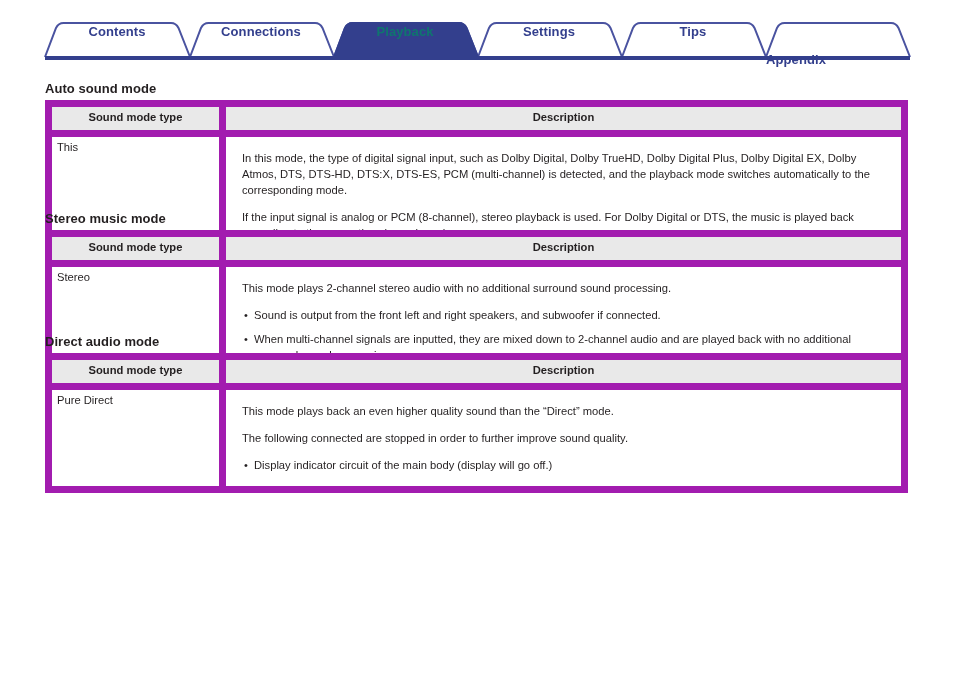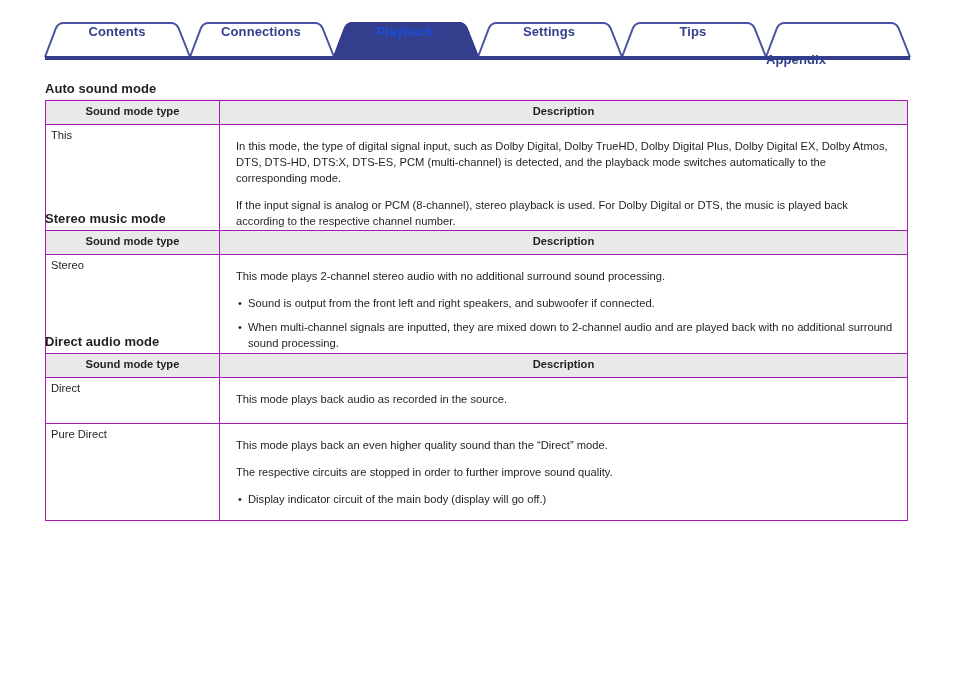--- a/index.html
+++ b/index.html
@@ -32,21 +32,21 @@
   .tab-label {
     position: absolute;
     top: 31px;
     transform: translate(-50%, -50%);
     font-size: 13px;
     font-weight: bold;
     color: #333f8d;
     white-space: nowrap;
     letter-spacing: 0.1px;
   }
-  .tab-label.active { color: #1d4ed8; text-align: right; }
+  .tab-label.active { color: #0f766e; text-align: right; }
 
   
   .section-title {
     position: absolute;
     left: 45px;
     font-size: 13px;
     font-weight: bold;
     color: #231f20;
     letter-spacing: 0.05px;
   }
@@ -54,21 +54,21 @@
   table.modetable {
     position: absolute;
     left: 45px;
     width: 863px;
     border-collapse: collapse;
     table-layout: fixed;
     background: #ffffff;
   }
   table.modetable th,
   table.modetable td {
-    border: 1px solid #a21caf;
+    border: 7px solid #a21caf;
     vertical-align: top;
     font-size: 11.2px;
     line-height: 1.42;
     padding: 3px 5px 4px 5px;
     color: #231f20;
   }
   table.modetable th {
     background: #e9e9e9;
     text-align: center;
     font-weight: bold;
@@ -192,30 +192,24 @@
       <col>
     </colgroup>
   <thead>
     <tr>
       <th>Sound mode type</th>
       <th>Description</th>
     </tr>
   </thead>
   <tbody>
     <tr>
-      <td>Direct</td>
-      <td class="desc">
-        <p>This mode plays back audio as recorded in the source.</p>
-      </td>
-    </tr>
-    <tr>
       <td>Pure Direct</td>
       <td class="desc">
         <p>This mode plays back an even higher quality sound than the “Direct” mode.</p>
-        <p>The respective circuits are stopped in order to further improve sound quality.</p>
+        <p>The following connected are stopped in order to further improve sound quality.</p>
         <ul class="bul">
           <li>Display indicator circuit of the main body (display will go off.)</li>
         </ul>
       </td>
     </tr>
   </tbody>
 </table>
 
 <div id="footer">
   

